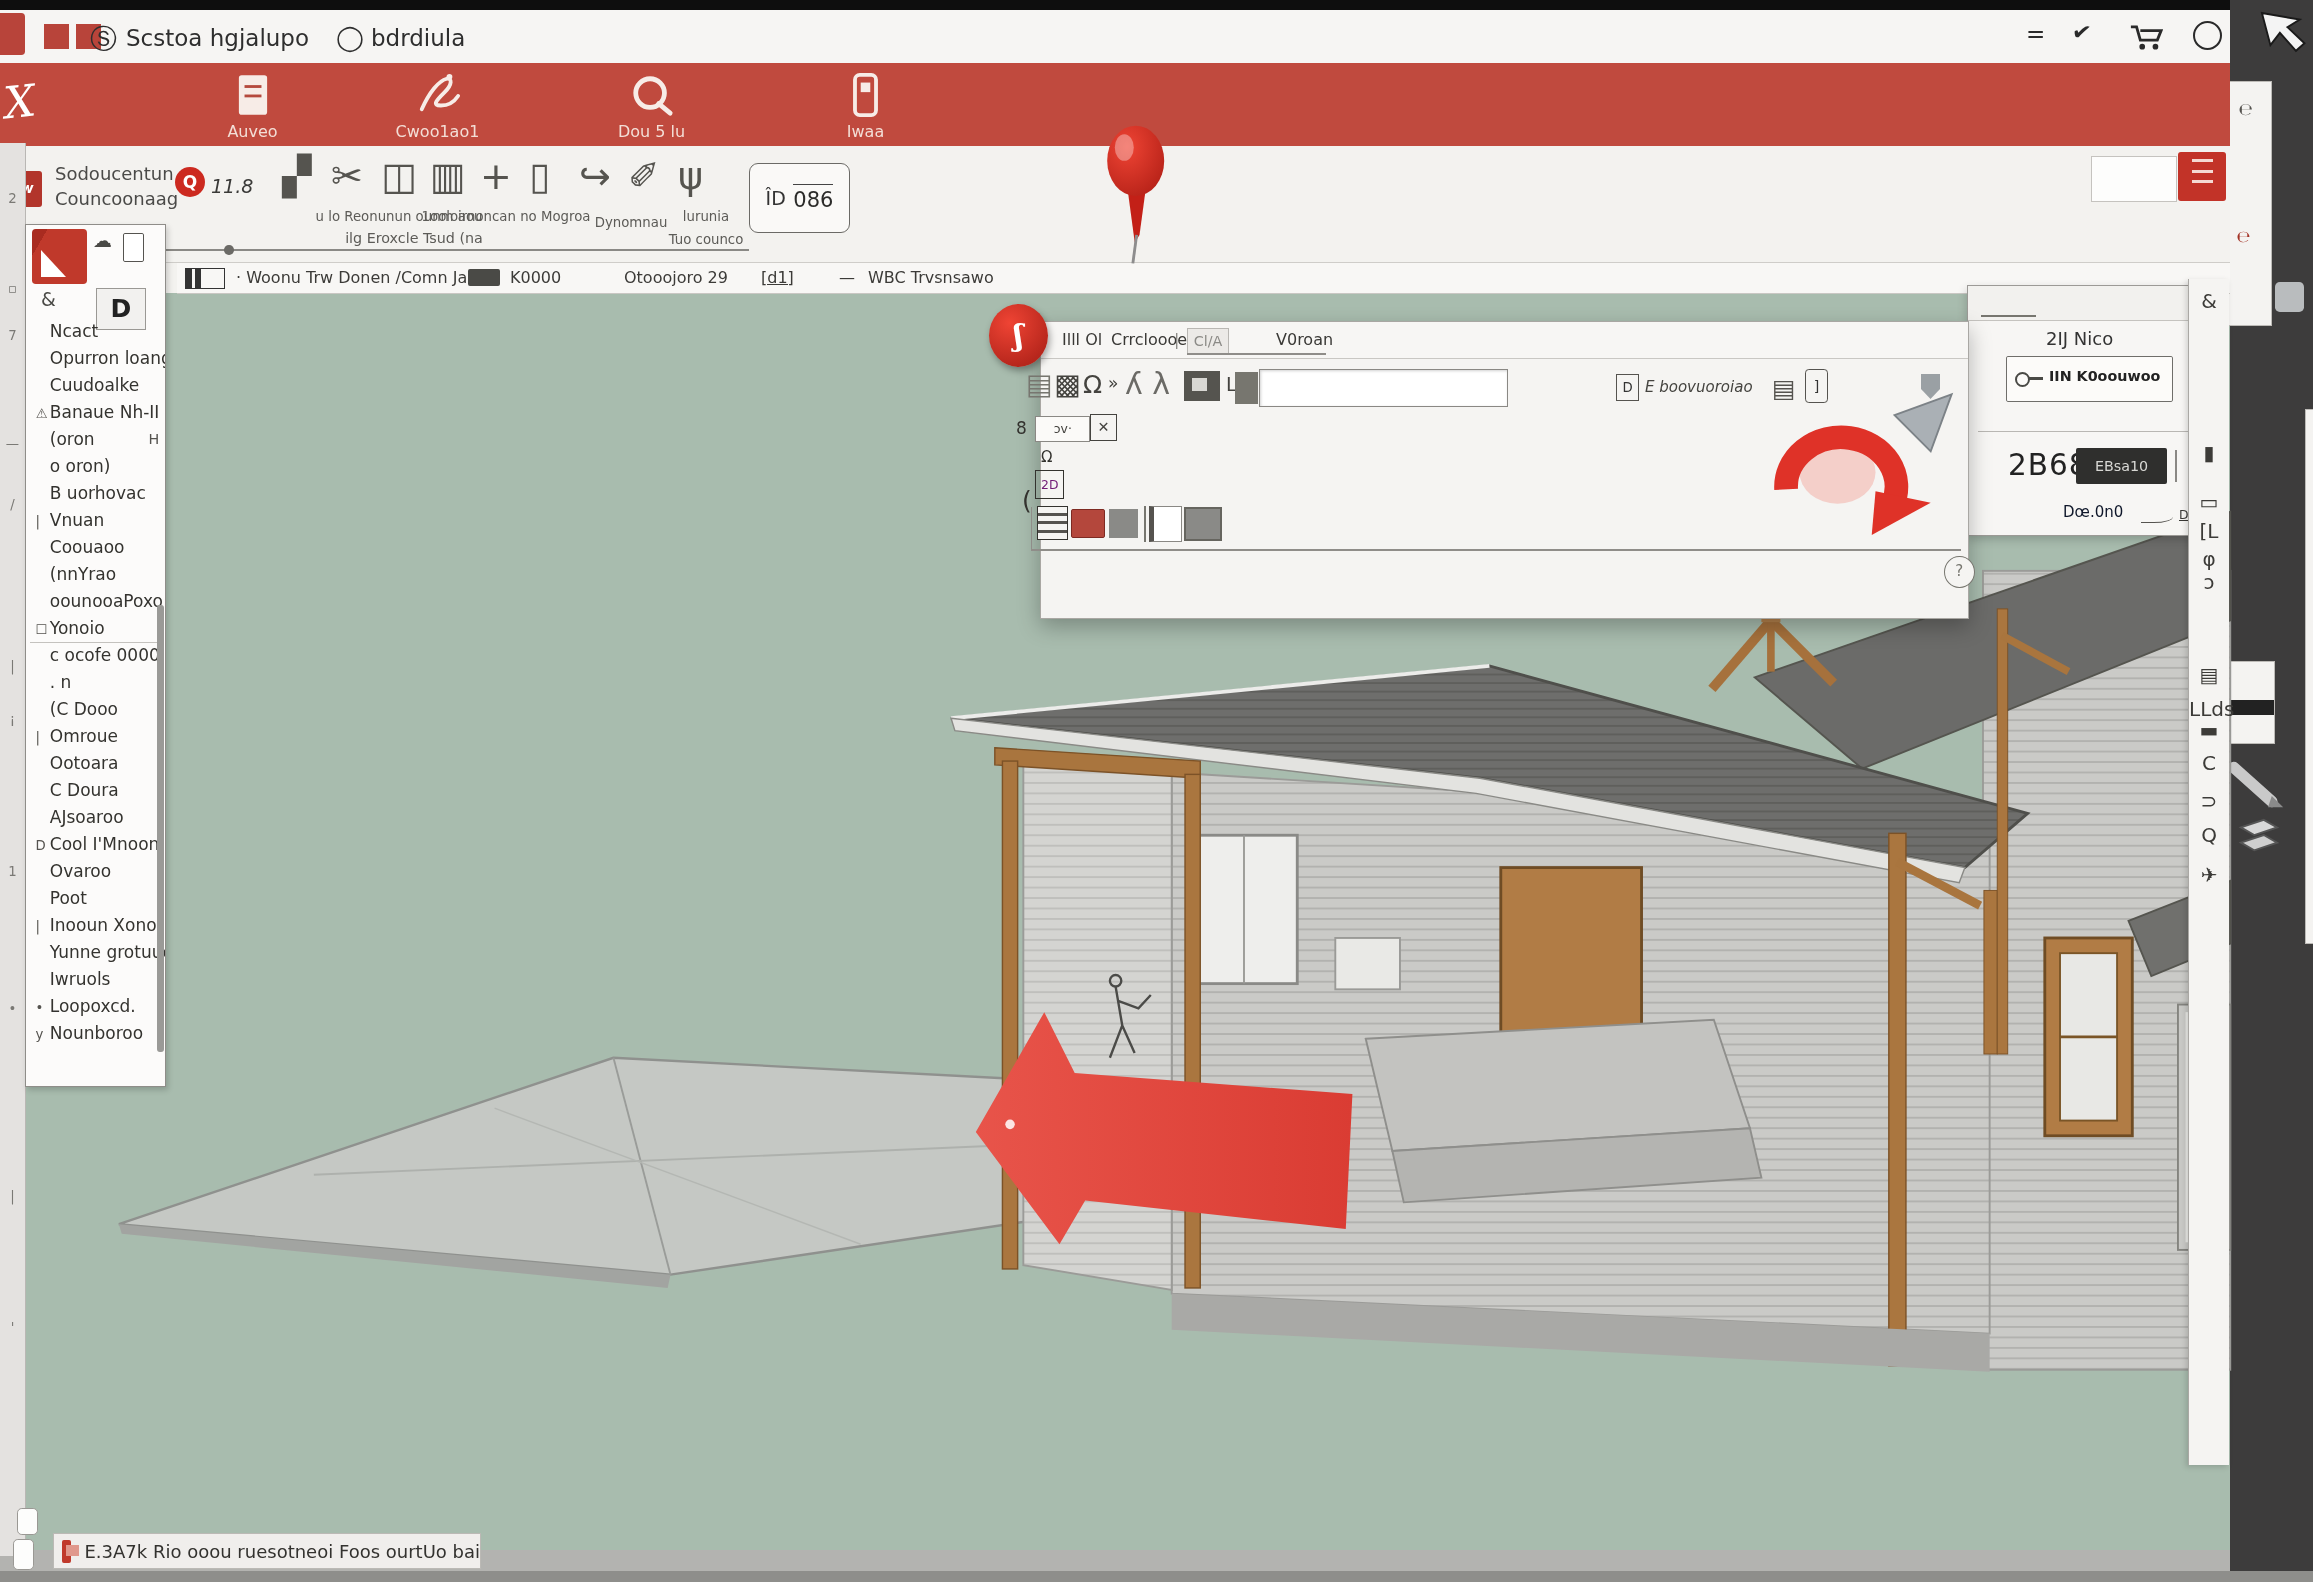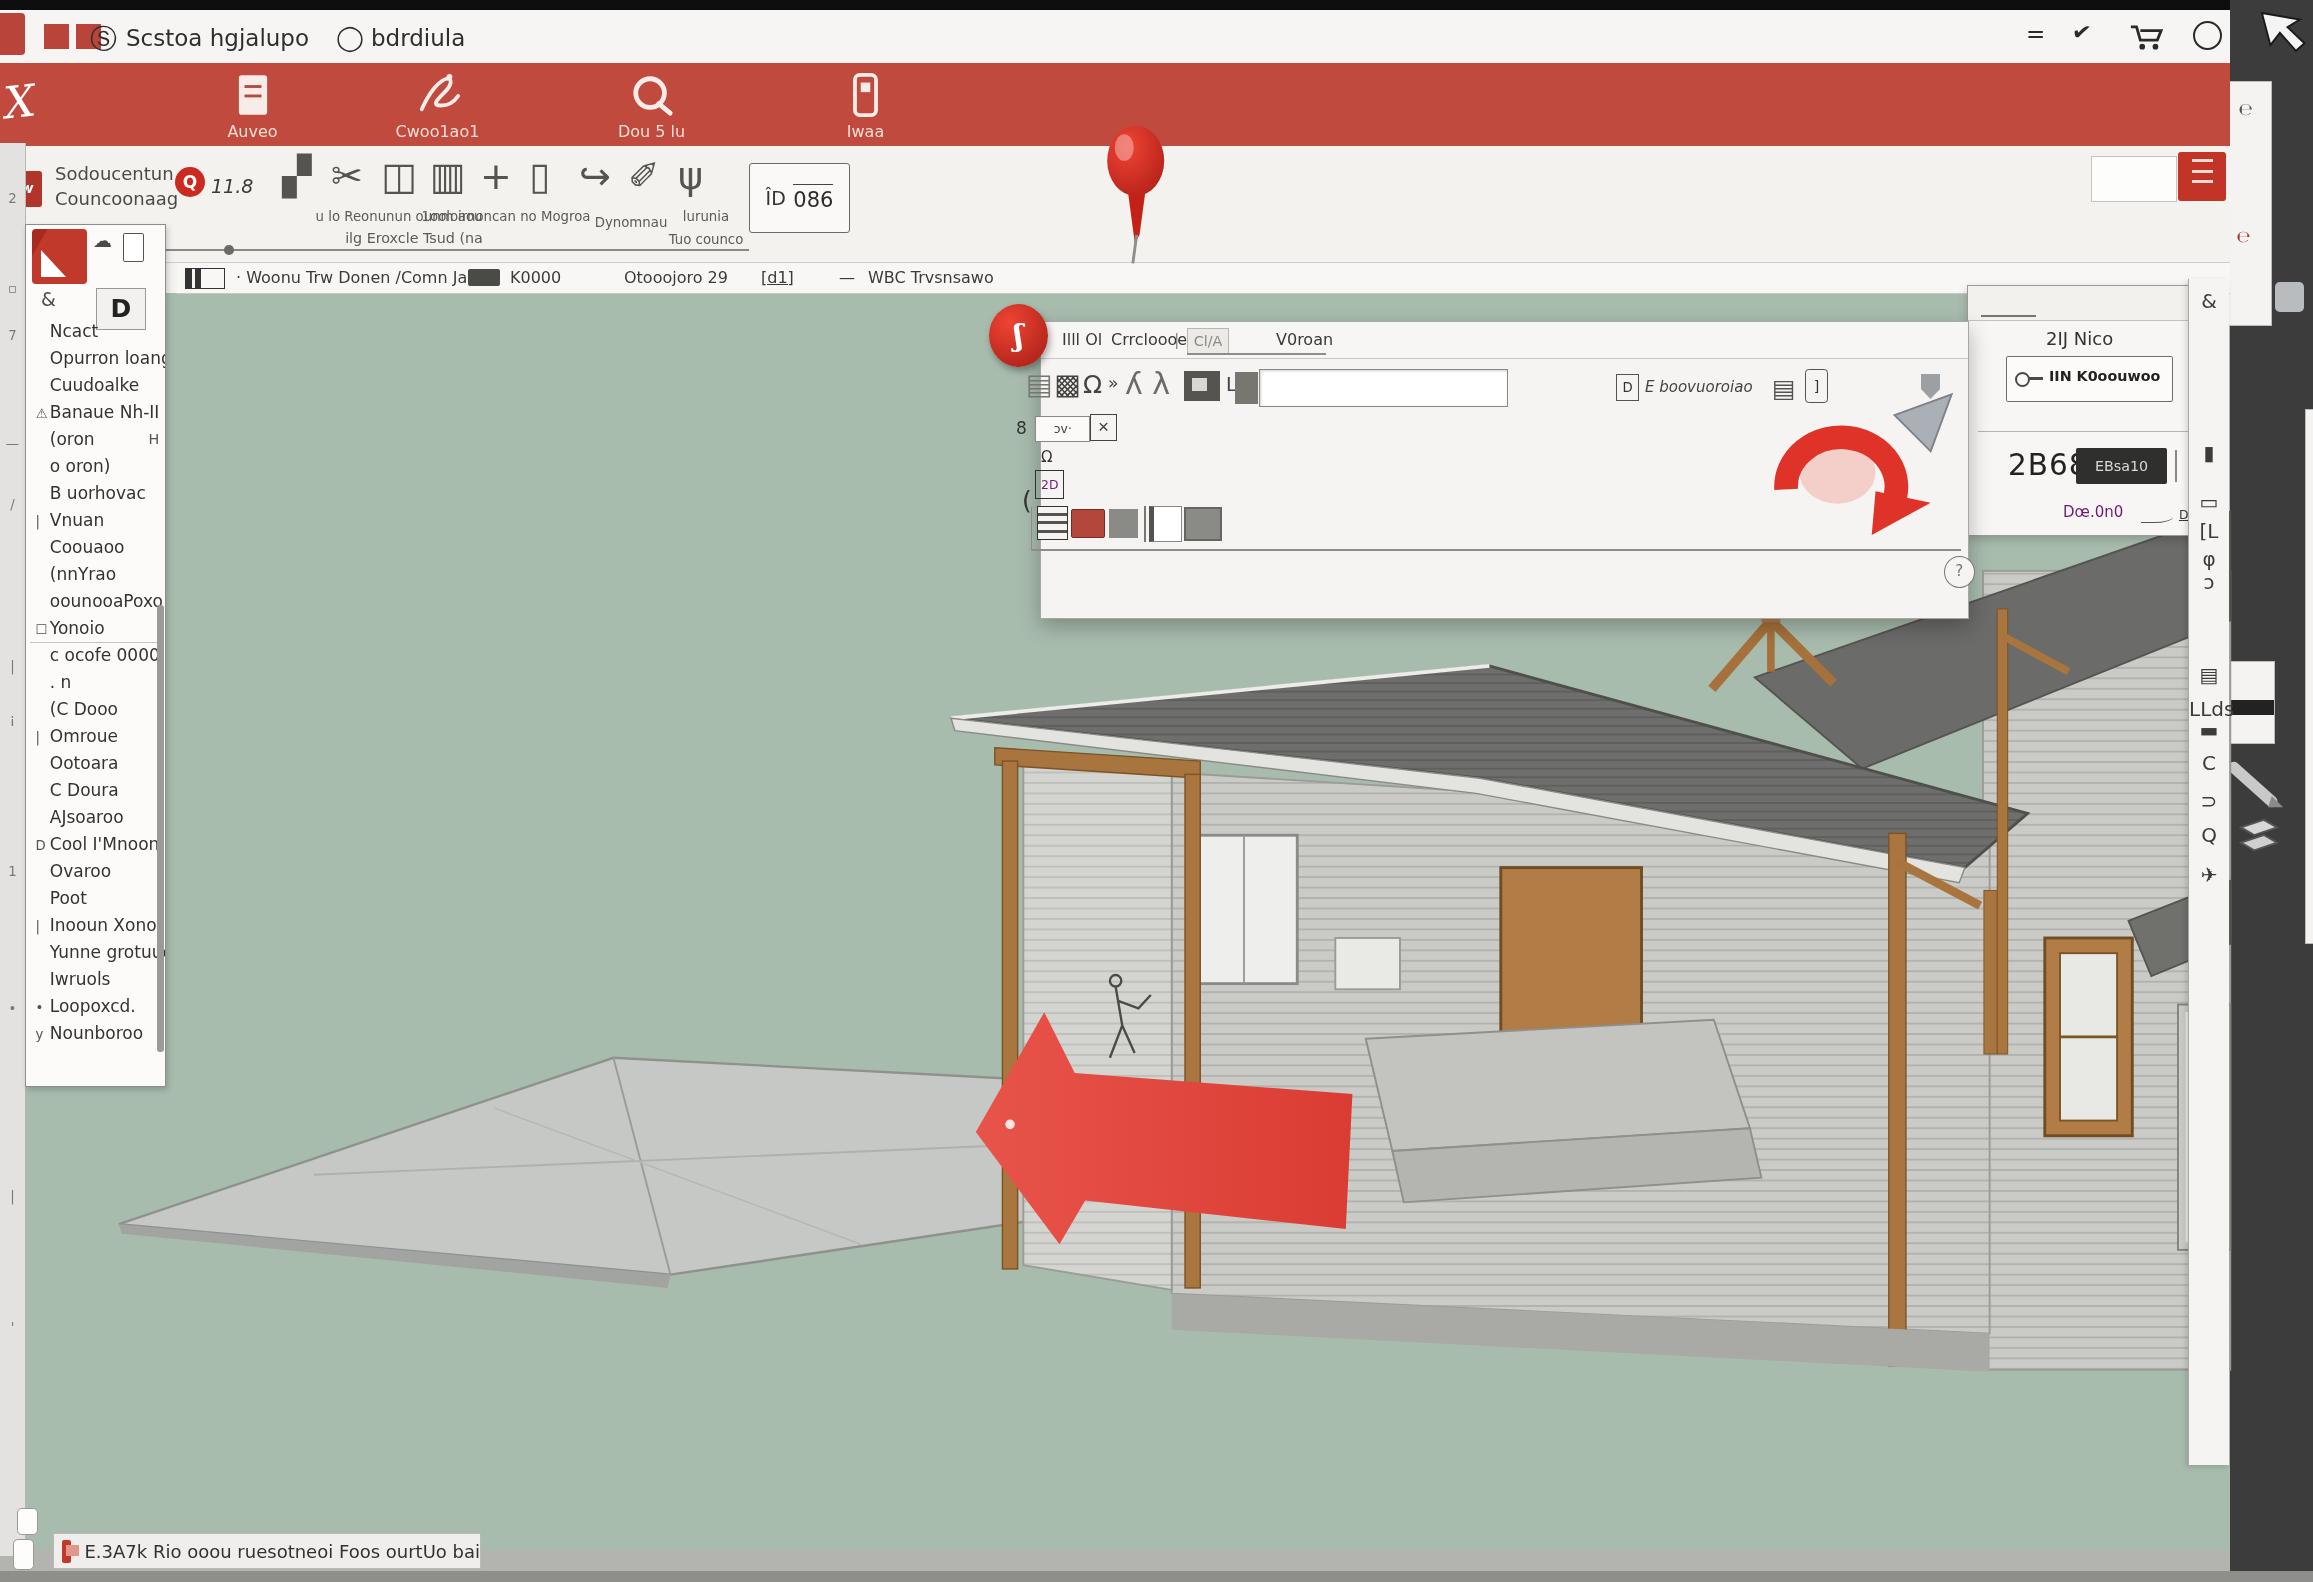--- a/index.html
+++ b/index.html
@@ -26,21 +26,21 @@
   #rb-close{left:3.8px;top:13.3px;color:#fff;font-family:"DejaVu Serif",serif;font-style:italic;font-size:44px;transform:rotate(-6deg);}
   #toolbar{left:0;top:146px;width:2230px;height:116px;background:#f3f2ef;border-bottom:1px solid #cfcdc9;z-index:3;}
   #brand-btn{left:3.8px;top:25px;width:38px;height:36px;background:#b2352b;border-radius:2.9px;color:#fff;
      font-size:13.3px;font-style:italic;font-weight:bold;text-align:center;line-height:36px;}
   .brand-line{position:absolute;left:55px;font-size:18px;color:#4a4a48;}
   #tb-badge{left:175px;top:21px;width:30px;height:30px;background:#cc2a20;border-radius:50%;color:#fff;
      text-align:center;line-height:30px;font-weight:bold;font-size:17px;}
   #tb-badge-val{left:211px;top:28.5px;font-size:19px;color:#3a3a38;font-style:italic;}
   .tb-ic{position:absolute;top:7.6px;font-size:38px;color:#55544f;}
   .tb-cap{position:absolute;font-size:13.3px;color:#5c5b57;white-space:nowrap;transform:translateX(-50%);}
-  #counter-box{left:749px;top:17px;width:99px;height:68px;border:1.9px solid #6b6a66;border-radius:3px;
+  #counter-box{left:749px;top:17px;width:99px;height:68px;border:1.9px solid #6b6a66;border-radius:9px;
      background:#faf9f7;display:flex;align-items:center;justify-content:center;gap:7.6px;}
   #counter-box .cico{font-size:19px;color:#333;}
   #counter-box .cval{font-size:21px;color:#2c2c2a;border-top:1.9px solid #444;padding-top:3px;}
   #tb-slider{left:133px;top:103px;width:616px;height:1.9px;background:#8a8985;}
   #tb-whitebox{left:2091px;top:9.5px;width:84px;height:44px;background:#fdfdfc;border:1px solid #c5c3bf;}
   #tb-redbtn{left:2178px;top:5.7px;width:48px;height:49px;background:#c23328;border-radius:2.9px;}
   #tb-redbtn i{display:block;width:21px;height:2.9px;background:#f4d9d2;margin:7.6px auto 0;}
 
   #tabrow{left:177px;top:263px;width:2053px;height:30px;background:#f8f7f5;border-bottom:1px solid #c9c7c3;z-index:3;}
   #tabrow-fill{left:0;top:263px;width:177px;height:30px;background:#f3f2ef;z-index:2;}
@@ -118,21 +118,21 @@
      background:#fcfbf9;border-radius:1.9px;}
   #frag-key{position:absolute;left:7.6px;top:15px;width:28.5px;height:9.5px;}
   #frag-key i{position:absolute;left:0;top:0;width:11.4px;height:11.4px;border:2.9px solid #4a4a46;border-radius:50%;}
   #frag-key b{position:absolute;left:13.3px;top:4.8px;width:15px;height:2.9px;background:#4a4a46;}
   #frag-keylbl{position:absolute;left:42px;top:11.4px;font-size:14.3px;font-weight:bold;color:#222;}
   #frag-div{position:absolute;left:9.5px;top:145px;width:213px;height:1px;background:#b9b7b3;}
   #frag-val{position:absolute;left:40px;top:162px;font-size:29.5px;color:#222;letter-spacing:1px;}
   #frag-valbox{position:absolute;left:108px;top:162px;width:91px;height:36px;background:#2f2f2d;border-radius:1.9px;
      color:#d8d8d4;font-size:14.3px;text-align:center;line-height:36px;}
   #frag-tick{position:absolute;left:207px;top:164px;width:1.9px;height:32px;background:#8a8884;}
-  #frag-l2{position:absolute;left:95px;top:217px;font-size:15px;color:#701a75;}
+  #frag-l2{position:absolute;left:95px;top:217px;font-size:15px;color:#0f172a;}
   #frag-swash{position:absolute;left:173px;top:226px;width:32px;height:9.5px;border-bottom:1.9px solid #55534f;
      border-radius:0 0 60% 0;}
   #frag-l2b{position:absolute;left:211px;top:221px;font-size:12.4px;color:#3a3936;text-decoration:underline;}
   
   #rstrip{left:2188px;top:279px;width:40px;height:1186px;background:#f5f4f2;border-left:1px solid #aaa8a4;
      box-shadow:-1.9px 1.9px 5.7px rgba(0,0,0,.15);z-index:5;}
   .rs-g{position:absolute;left:0;width:40px;text-align:center;font-size:20px;color:#3c3b38;}
 
   
   #statusbar{left:53px;top:1533px;width:428px;height:36px;background:#f0eeec;border:1px solid #bbb9b5;z-index:7;

